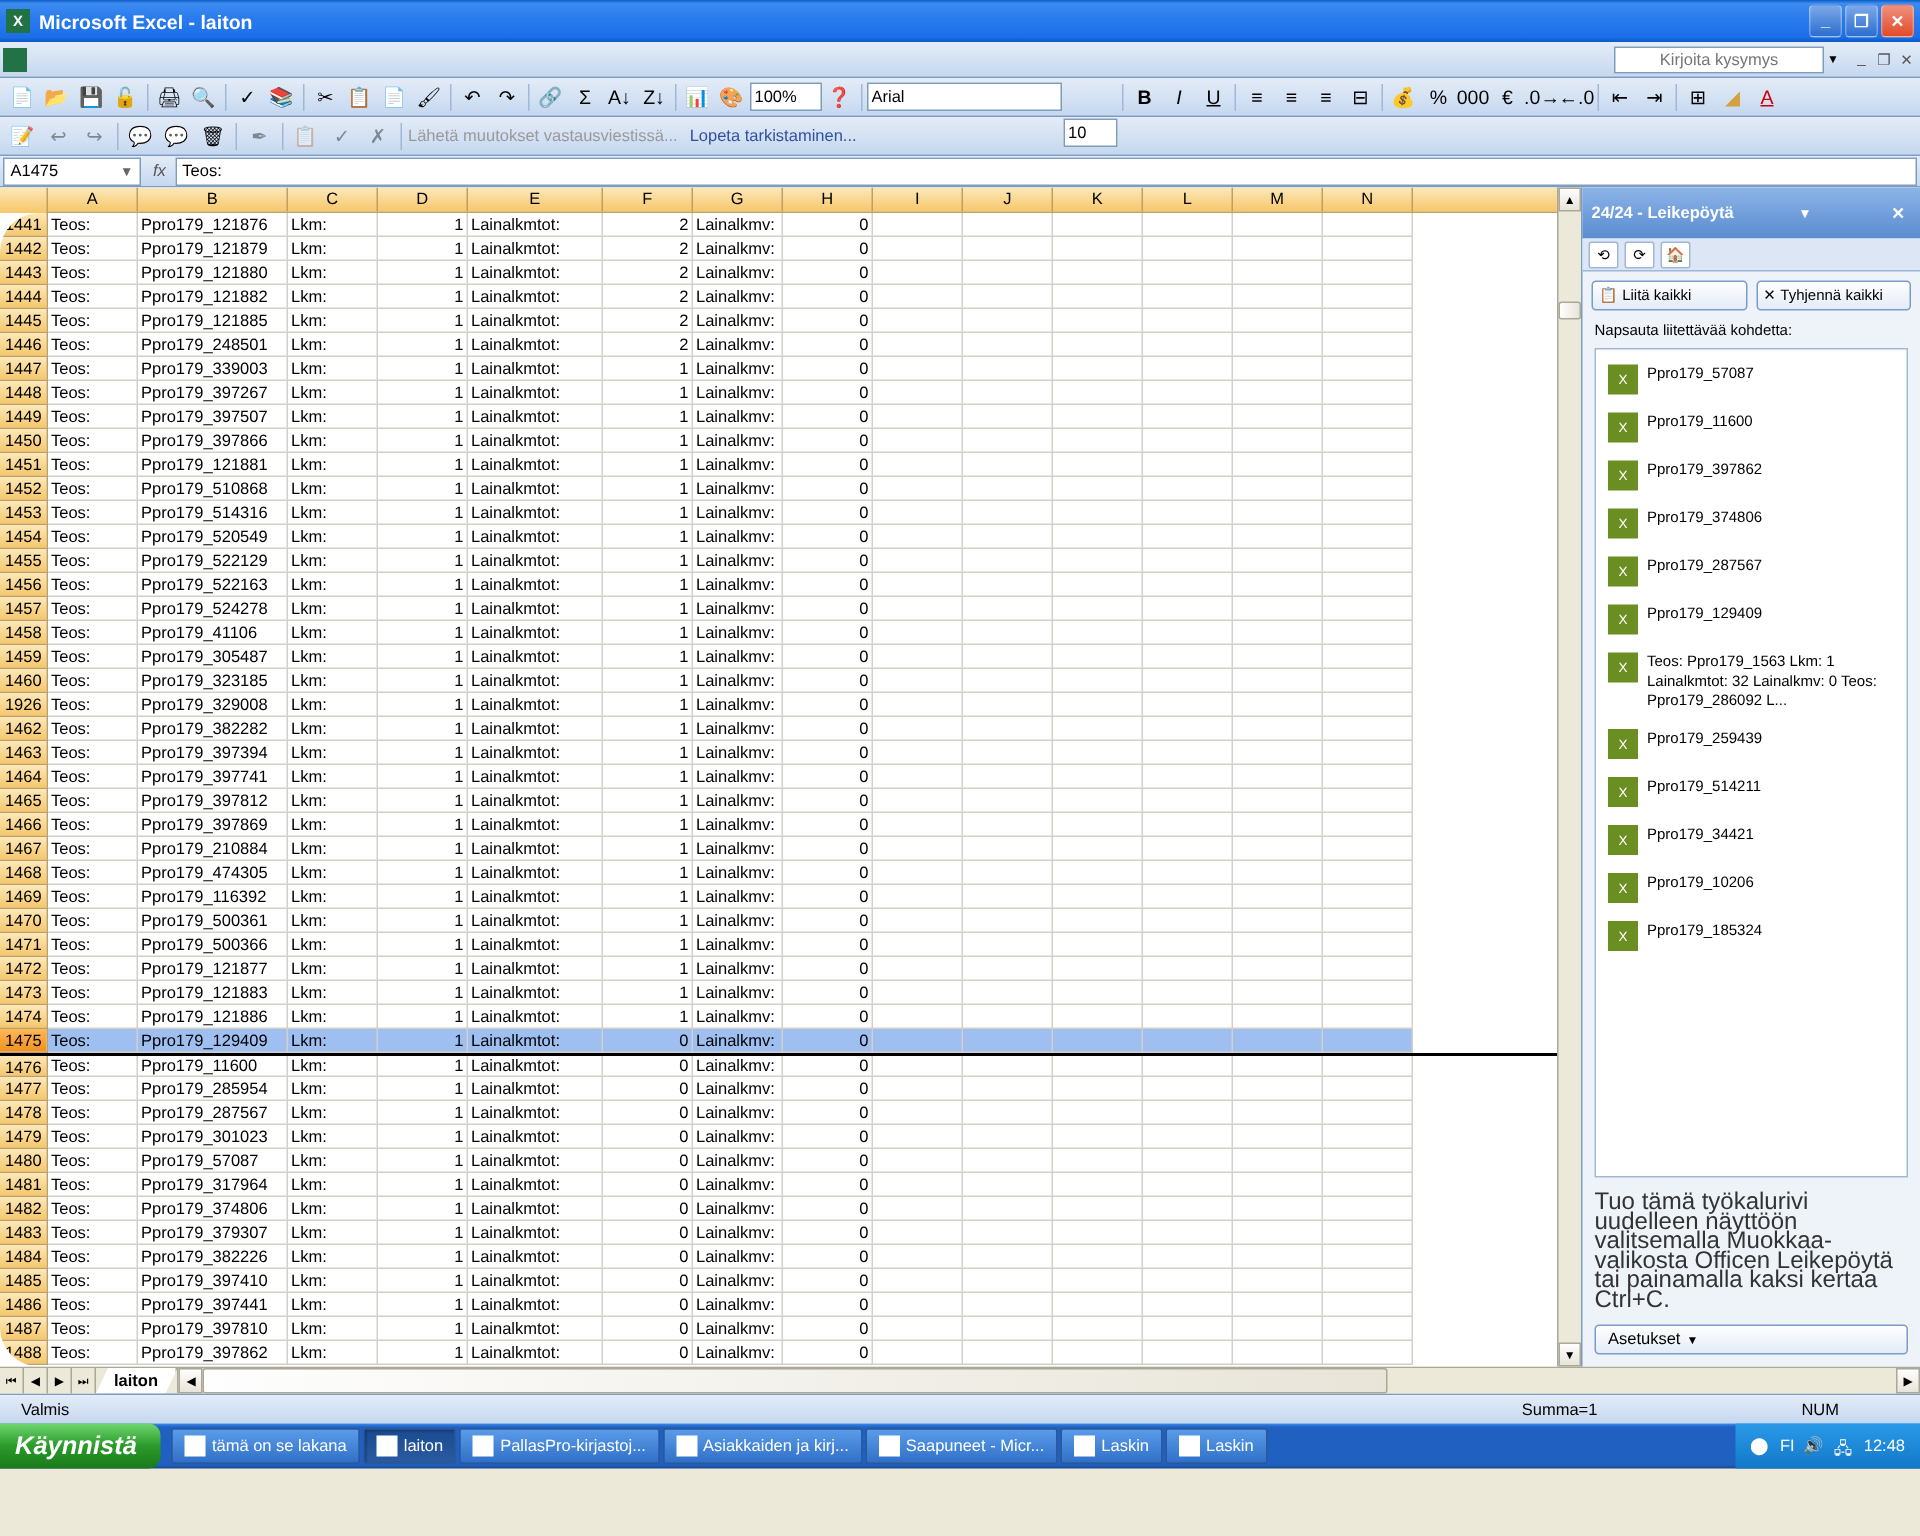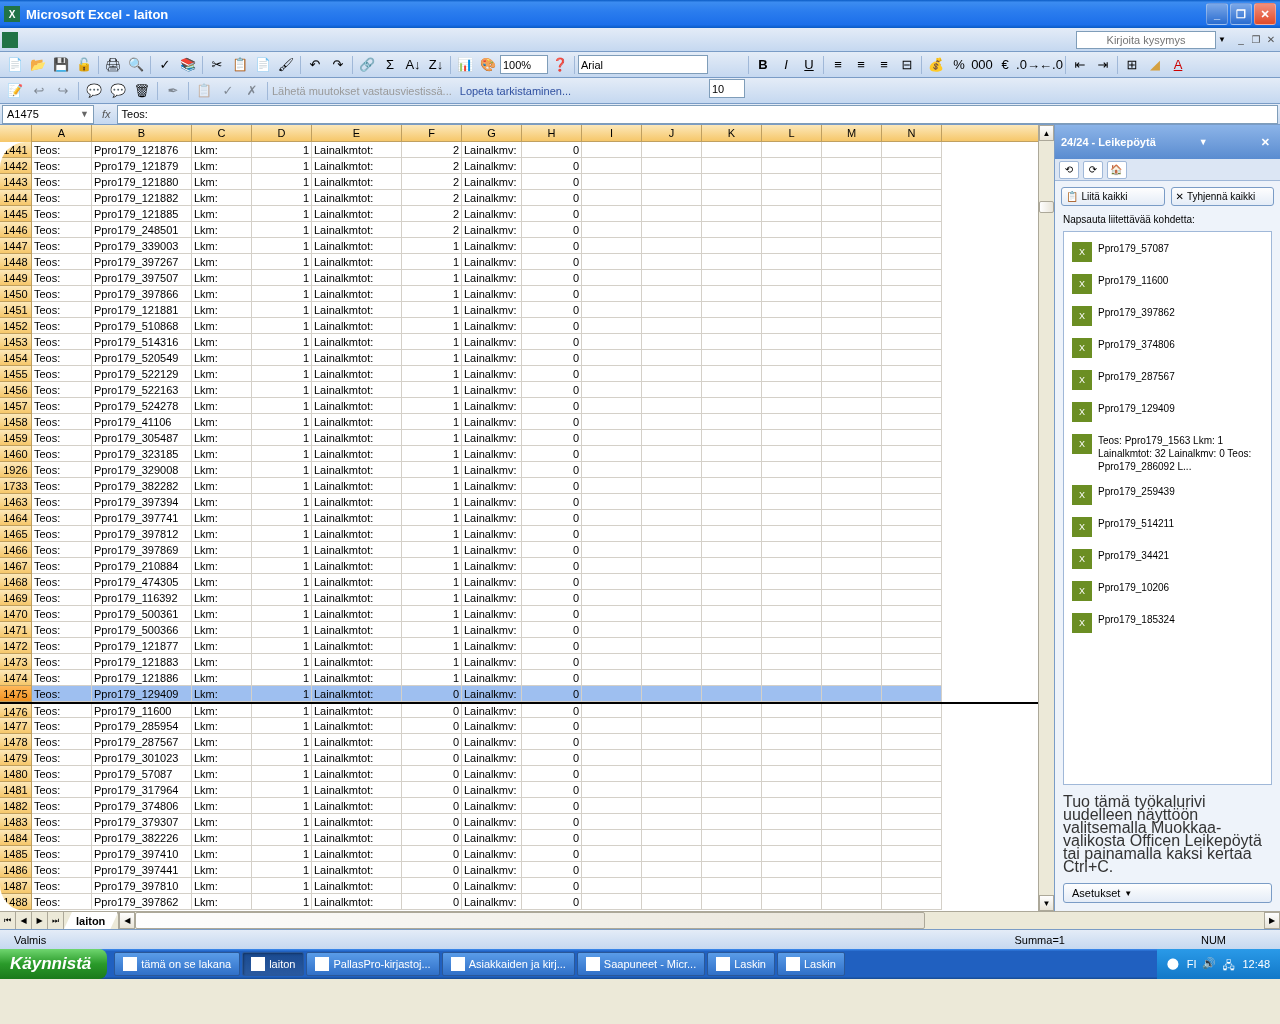--- a/index.html
+++ b/index.html
@@ -605,21 +605,21 @@
           <div class="cell c-G">Lainalkmv:</div>
           <div class="cell c-H r">0</div>
           <div class="cell c-I"></div>
           <div class="cell c-J"></div>
           <div class="cell c-K"></div>
           <div class="cell c-L"></div>
           <div class="cell c-M"></div>
           <div class="cell c-N"></div>
         </div>
         <div class="row">
-          <div class="row-h">1733</div>
+          <div class="row-h">1462</div>
           <div class="cell c-A">Teos:</div>
           <div class="cell c-B">Ppro179_382282</div>
           <div class="cell c-C">Lkm:</div>
           <div class="cell c-D r">1</div>
           <div class="cell c-E">Lainalkmtot:</div>
           <div class="cell c-F r">1</div>
           <div class="cell c-G">Lainalkmv:</div>
           <div class="cell c-H r">0</div>
           <div class="cell c-I"></div>
           <div class="cell c-J"></div>

